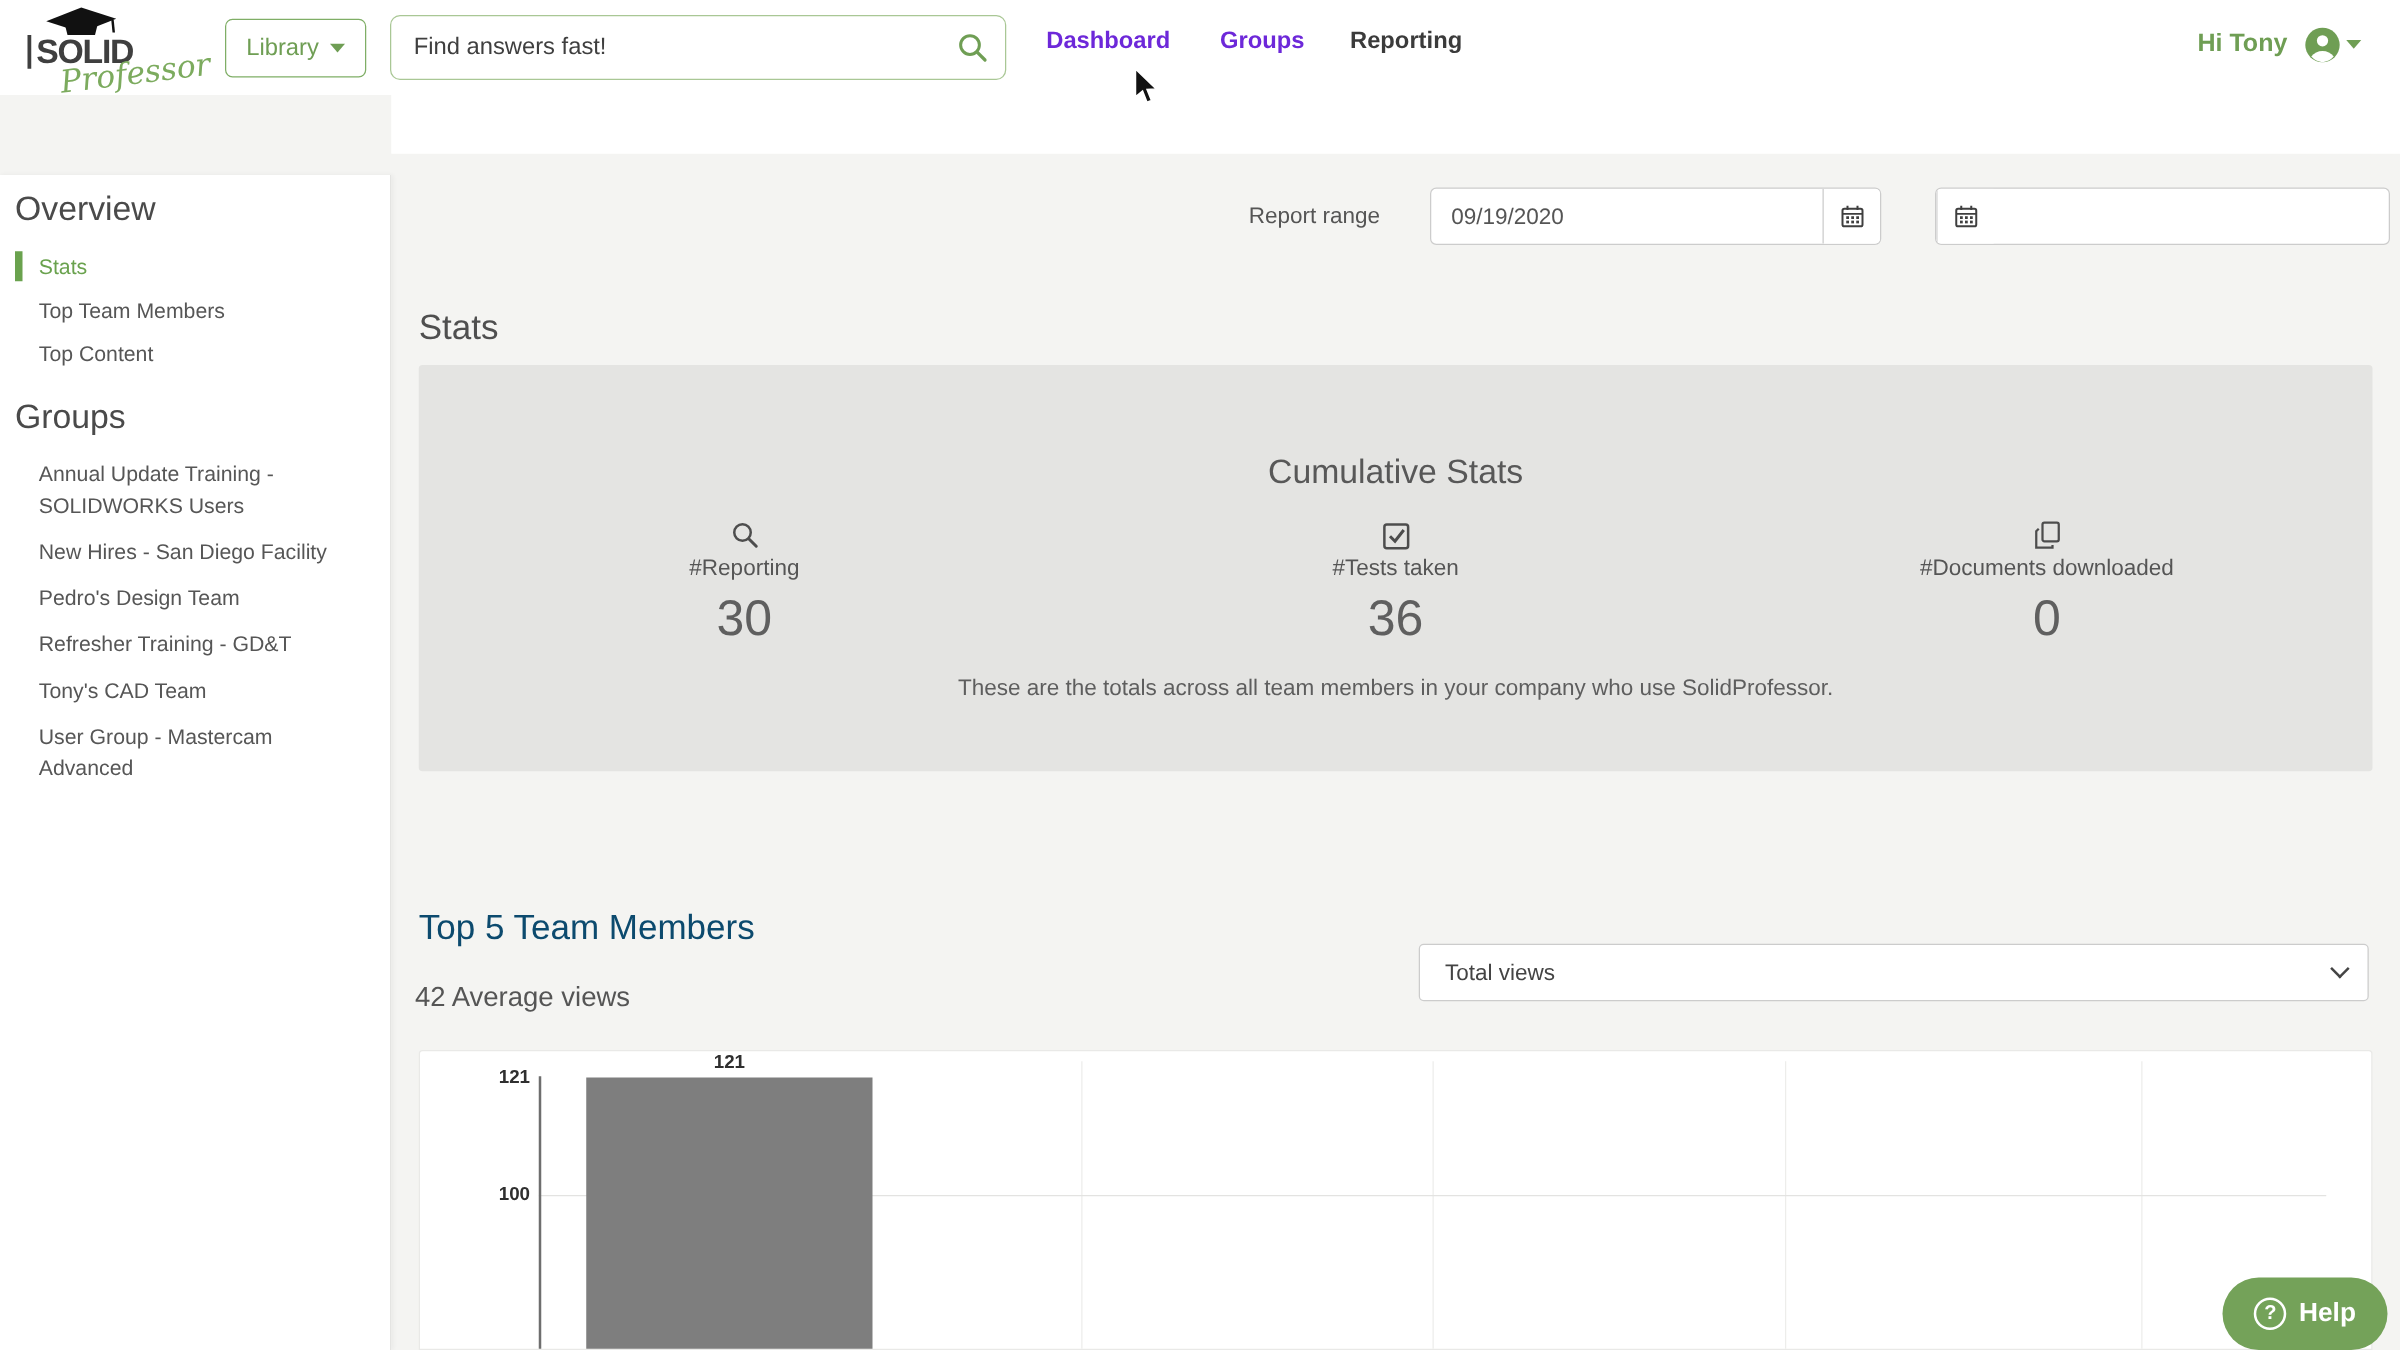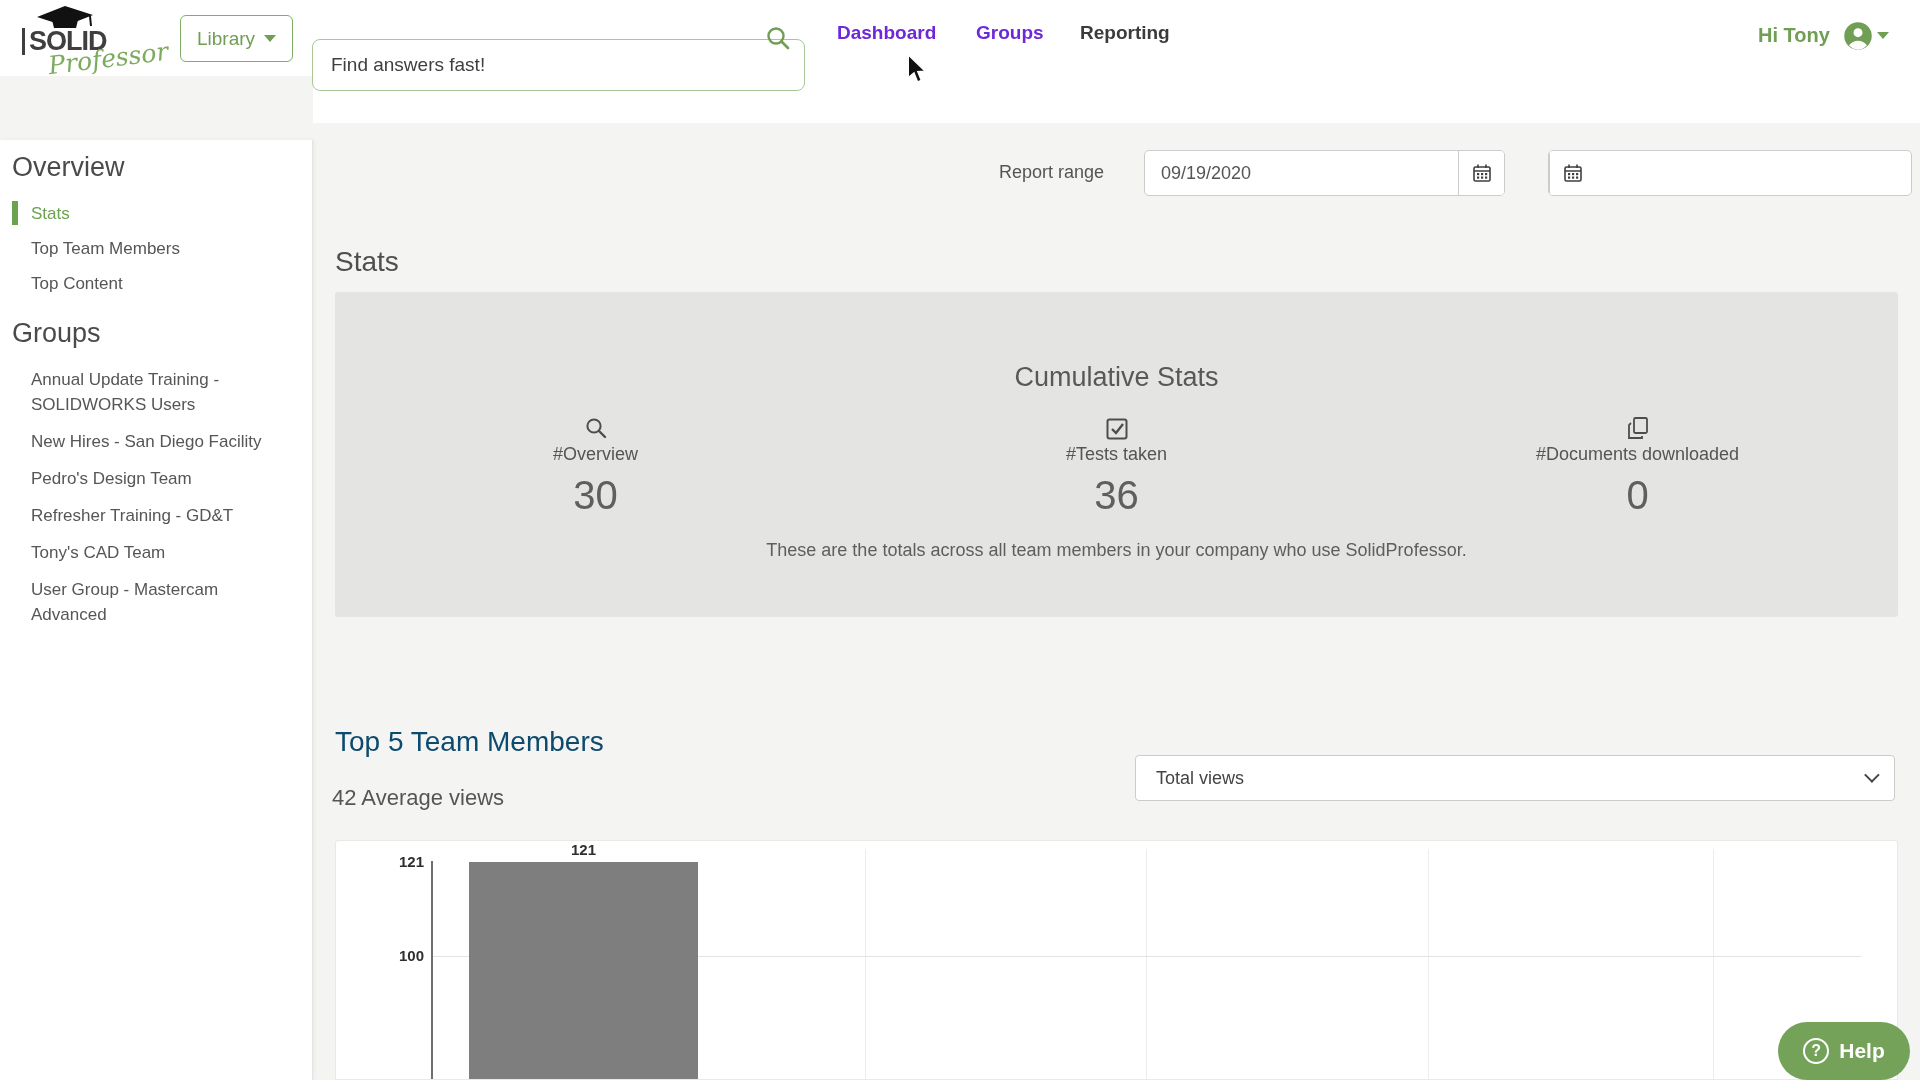--- a/index.html
+++ b/index.html
@@ -13,21 +13,21 @@
 
   .logo{ position:absolute; left:10px; top:2px; width:160px; height:72px; }
   .logo-cap{ position:absolute; left:22px; top:2px; }
   .logo-solid{ position:absolute; left:12px; top:26px; font-size:27px; font-weight:700; letter-spacing:-1px; color:#3f3f3f; border-left:3px solid #3f3f3f; padding-left:4px; line-height:1; }
   .logo-prof{ position:absolute; left:38px; top:44px; font-family:"DejaVu Serif", serif; font-style:italic; font-size:25px; color:#7cab5e; transform:rotate(-7deg); line-height:1; }
 
   .library-btn{ position:absolute; left:180px; top:15px; width:113px; height:47px; background:#fff; border:1px solid #7fae66; border-radius:6px; color:#6f9e54; font-size:19px; display:flex; align-items:center; justify-content:center; gap:9px; cursor:pointer; }
   .caret{ width:0; height:0; border-left:6px solid transparent; border-right:6px solid transparent; border-top:7px solid #6f9e54; display:inline-block; }
 
   .search-wrap{ position:absolute; left:312px; top:12px; width:493px; height:52px; }
-  .search-input{ width:100%; height:100%; border:1.5px solid #a9c795; border-radius:8px; padding:0 56px 0 18px; font-size:19px; color:#3f3f3f; font-family:"Liberation Sans", sans-serif; background:#fff; outline:none;margin-top:27px; }
+  .search-input{ width:100%; height:100%; border:1.5px solid #a9c795; border-radius:8px; padding:0 56px 0 18px; font-size:19px; color:#3f3f3f; font-family:"Liberation Sans", sans-serif; background:#fff; outline:none; }
   .search-input::placeholder{ color:#3f3f3f; opacity:1; }
   .search-icon{ position:absolute; right:14px; top:13px; }
 
   .nav-link{ position:absolute; top:22px; font-size:19px; font-weight:700; color:#6d28d9; text-decoration:none; cursor:pointer; }
   .nav-dashboard{ left:837px; }
   .nav-groups{ left:976px; }
   .nav-reporting{ left:1080px; color:#3b3b3b; }
 
   .greeting{ position:absolute; left:1758px; top:24px; font-size:20px; font-weight:700; color:#6f9e54; cursor:pointer; }
   .avatar{ position:absolute; left:1843px; top:21px; cursor:pointer; }
@@ -211,21 +211,21 @@
     <div class="metric-row">
 
 
       <div class="metric">
         <div class="metric-icon">
           <svg width="24" height="24" viewBox="0 0 24 24">
             <circle cx="10" cy="10" r="6.6" fill="none" stroke="#4d4d4d" stroke-width="2"></circle>
             <line x1="15" y1="15" x2="21" y2="21" stroke="#4d4d4d" stroke-width="2.4" stroke-linecap="round"></line>
           </svg>
         </div>
-        <div class="metric-label">#Overview</div>
+        <div class="metric-label">#Reporting</div>
         <div class="metric-value">30</div>
       </div>
 
       <div class="metric">
         <div class="metric-icon">
           <svg width="22" height="22" viewBox="0 0 22 22">
             <rect x="1.5" y="1.5" width="19" height="19" rx="2" fill="none" stroke="#4d4d4d" stroke-width="2"></rect>
             <path d="M6 11 L10 15 L17 6" fill="none" stroke="#4d4d4d" stroke-width="2.4"></path>
           </svg>
         </div>

